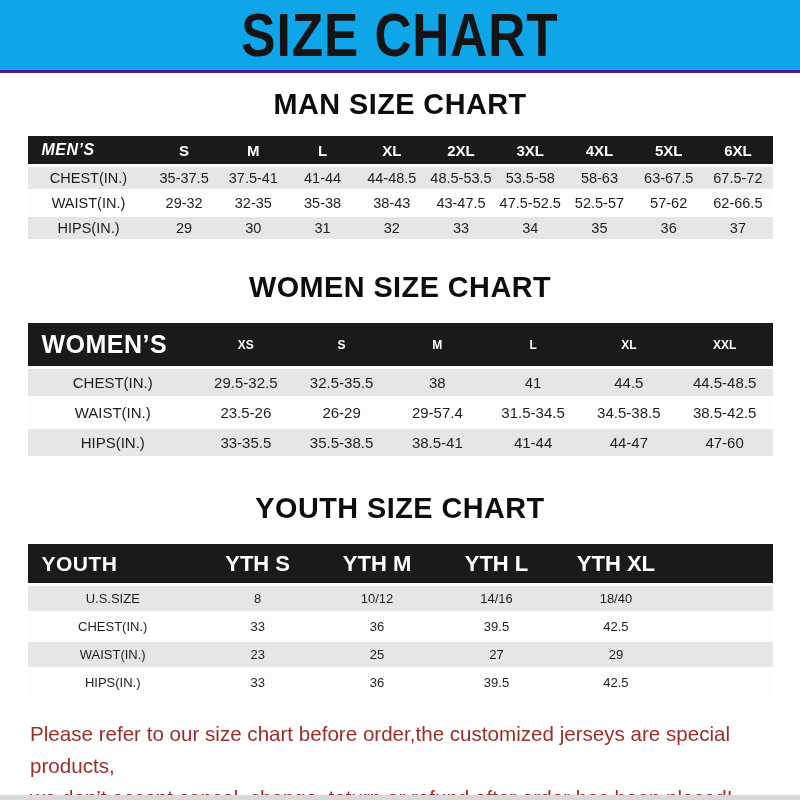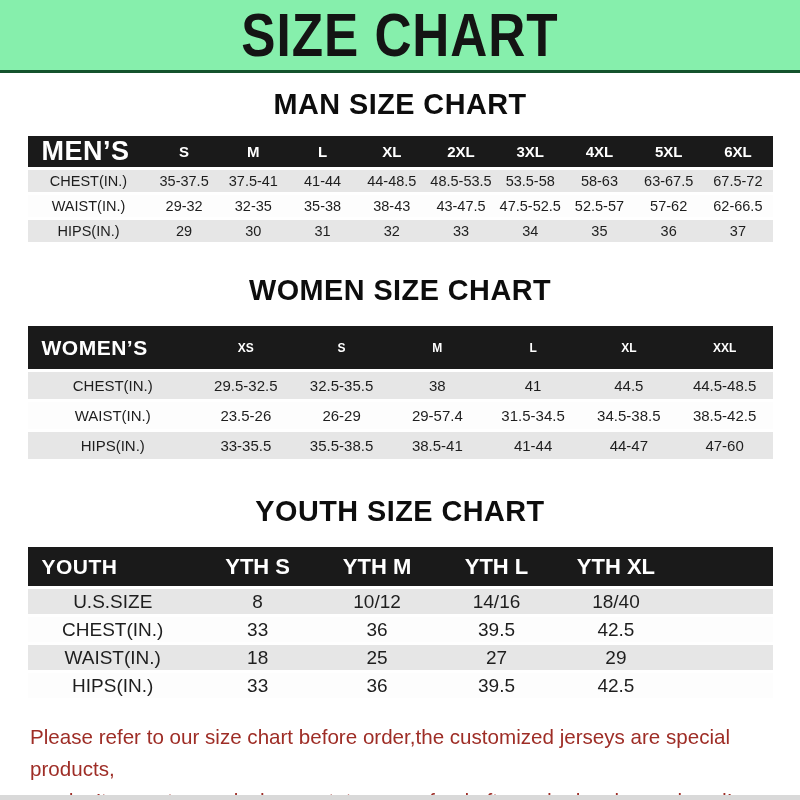--- a/index.html
+++ b/index.html
@@ -1,20 +1,20 @@
 <!DOCTYPE html>
 <html><head>
 <meta charset="utf-8">
 <style>
   html,body{margin:0;padding:0;background:#ffffff;}
   body{width:800px;height:800px;overflow:hidden;font-family:"Liberation Sans",sans-serif;}
   .page{position:relative;width:800px;height:800px;background:#ffffff;}
 
   
-  .banner{height:70px;background:#86efac;border-bottom:3px solid #14532d;
+  .banner{height:70px;background:#0ea5e9;border-bottom:3px solid #4c1d95;
           display:flex;align-items:center;justify-content:center;}
   .banner h1{margin:0;font-size:54px;font-weight:bold;color:#141414;letter-spacing:1px;
              transform:scale(0.95,1.12);white-space:nowrap;}
 
   
   h2{margin:0;text-align:center;font-size:30px;font-weight:bold;color:#0d0d0d;
      letter-spacing:0.5px;transform:scaleX(0.96);}
   .sec-man h2{padding:14px 0 12px;}
   .sec-women h2{padding:28px 0 16px;}
   .sec-youth h2{padding:32px 0 16px;}
@@ -24,33 +24,33 @@
             table-layout:fixed;}
   table.tbl thead th{background:#1a1a1a;color:#ffffff;font-weight:600;text-align:center;
                      vertical-align:middle;padding:0;}
   table.tbl thead th.lbl-col{text-align:left;padding-left:14px;font-weight:bold;letter-spacing:0.5px;}
   table.tbl td{text-align:center;vertical-align:middle;color:#1e1e1e;padding:0;}
   tr.stripe td{background:#e6e6e6;}
   tr.plain td{background:#fdfdfd;}
 
   .t-men .lbl-col{width:14.5%;}
   .t-men thead th{height:28px;font-size:15px;}
-  .t-men thead th.lbl-col{font-size:27px;}
+  .t-men thead th.lbl-col{font-size:16px;font-style:italic;}
   .t-men td{height:22px;font-size:14.5px;}
 
   .t-women .lbl-col{width:21%;}
   .t-women thead th{height:43px;font-size:12px;}
-  .t-women thead th.lbl-col{font-size:21px;}
+  .t-women thead th.lbl-col{font-size:25px;}
   .t-women td{height:27px;font-size:15px;}
 
   .t-youth .lbl-col{width:21%;}
   .t-youth thead th{height:39px;font-size:22px;}
   .t-youth thead th.lbl-col{font-size:21px;margin-top:36px;}
   .t-youth th.filler,.t-youth td.filler{width:13%;}
-  .t-youth td{height:25px;font-size:19px;}
+  .t-youth td{height:25px;font-size:13px;}
 
   
   .footer-note{margin:20px 0 0 30px;font-size:21px;line-height:32px;color:#9e2d26;
                font-weight:500;transform-origin:left top;transform:scaleX(0.98);}
   .bottom-strip{position:absolute;left:0;bottom:0;width:100%;height:5px;background:#d9d9d9;}
 </style>
 </head>
 <body>
 
 <div class="page">
@@ -188,21 +188,21 @@
           <tr class="plain">
             <td class="rowlabel">CHEST(IN.)</td>
             <td>33</td>
             <td>36</td>
             <td>39.5</td>
             <td>42.5</td>
             <td class="filler"></td>
           </tr>
           <tr class="stripe">
             <td class="rowlabel">WAIST(IN.)</td>
-            <td>18</td>
+            <td>23</td>
             <td>25</td>
             <td>27</td>
             <td>29</td>
             <td class="filler"></td>
           </tr>
           <tr class="plain">
             <td class="rowlabel">HIPS(IN.)</td>
             <td>33</td>
             <td>36</td>
             <td>39.5</td>

